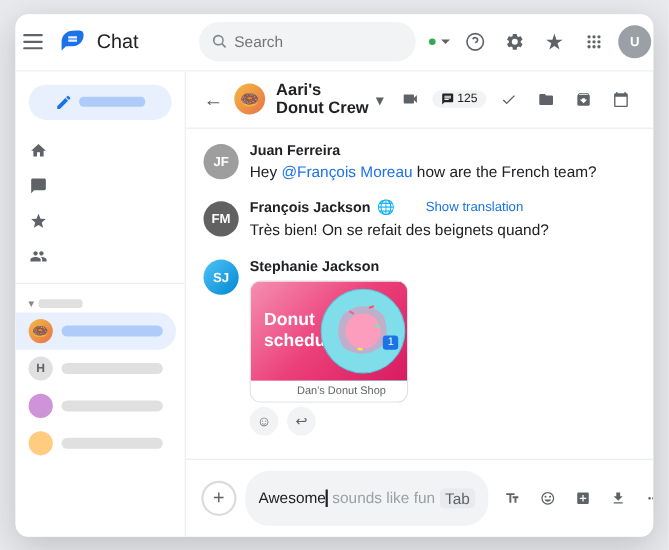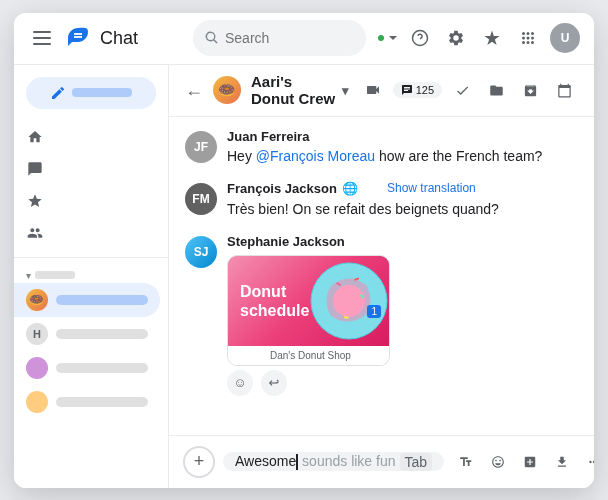--- a/index.html
+++ b/index.html
@@ -20,21 +20,21 @@
       display: flex;
       flex-direction: column;
       overflow: hidden;
     }
     
     .topbar {
       height: 52px;
       background: #fff;
       display: flex;
       align-items: center;
-      padding: 0 14px;
+      padding: 0 2px;
       border-bottom: 1px solid #e8eaed;
       gap: 10px;
       flex-shrink: 0;
     }
     .topbar-left {
       display: flex;
       align-items: center;
       gap: 10px;
       width: 155px;
     }
@@ -241,21 +241,21 @@
       color: #1a73e8; font-size: 12px; cursor: pointer;
       display: inline-flex; align-items: center; gap: 3px; margin-left: 22px;
     }
     .message-meta {
       display: flex; align-items: center; gap: 6px;
       margin-bottom: 3px;
     }
     .message-meta-sender { font-size: 13px; font-weight: 600; color: #202124; }
     
     .donut-card {
-      width: 163px;
+      width: 144px;
       border-radius: 10px;
       overflow: hidden;
       border: 1px solid #e0e0e0;
       margin-top: 6px;
       position: relative;
     }
     .donut-card-inner {
       width: 100%; height: 90px;
       background: linear-gradient(120deg, #f9a3c0 0%, #f06292 40%, #26c6da 100%);
       position: relative;
@@ -318,21 +318,21 @@
       font-size: 18px;
       flex-shrink: 0;
     }
     .input-box {
       flex: 1;
       display: flex;
       align-items: center;
       background: #f1f3f4;
       border-radius: 22px;
       padding: 4px 12px;
-      height: 19px;
+      height: 50px;
       gap: 4px;
     }
     .input-text {
       flex: 1;
       font-size: 14px;
       color: #202124;
       white-space: nowrap;
       overflow: hidden;
     }
     .input-cursor {

